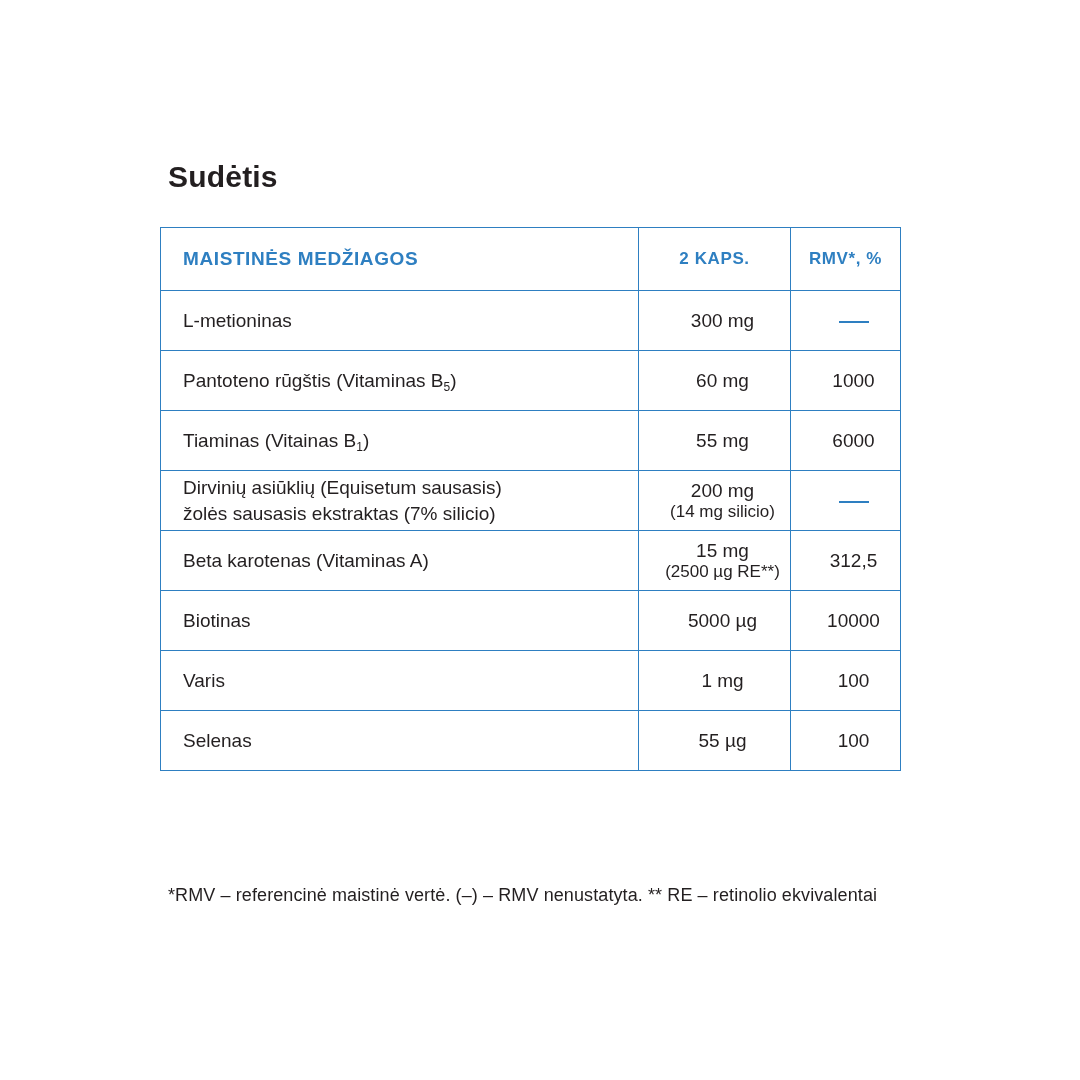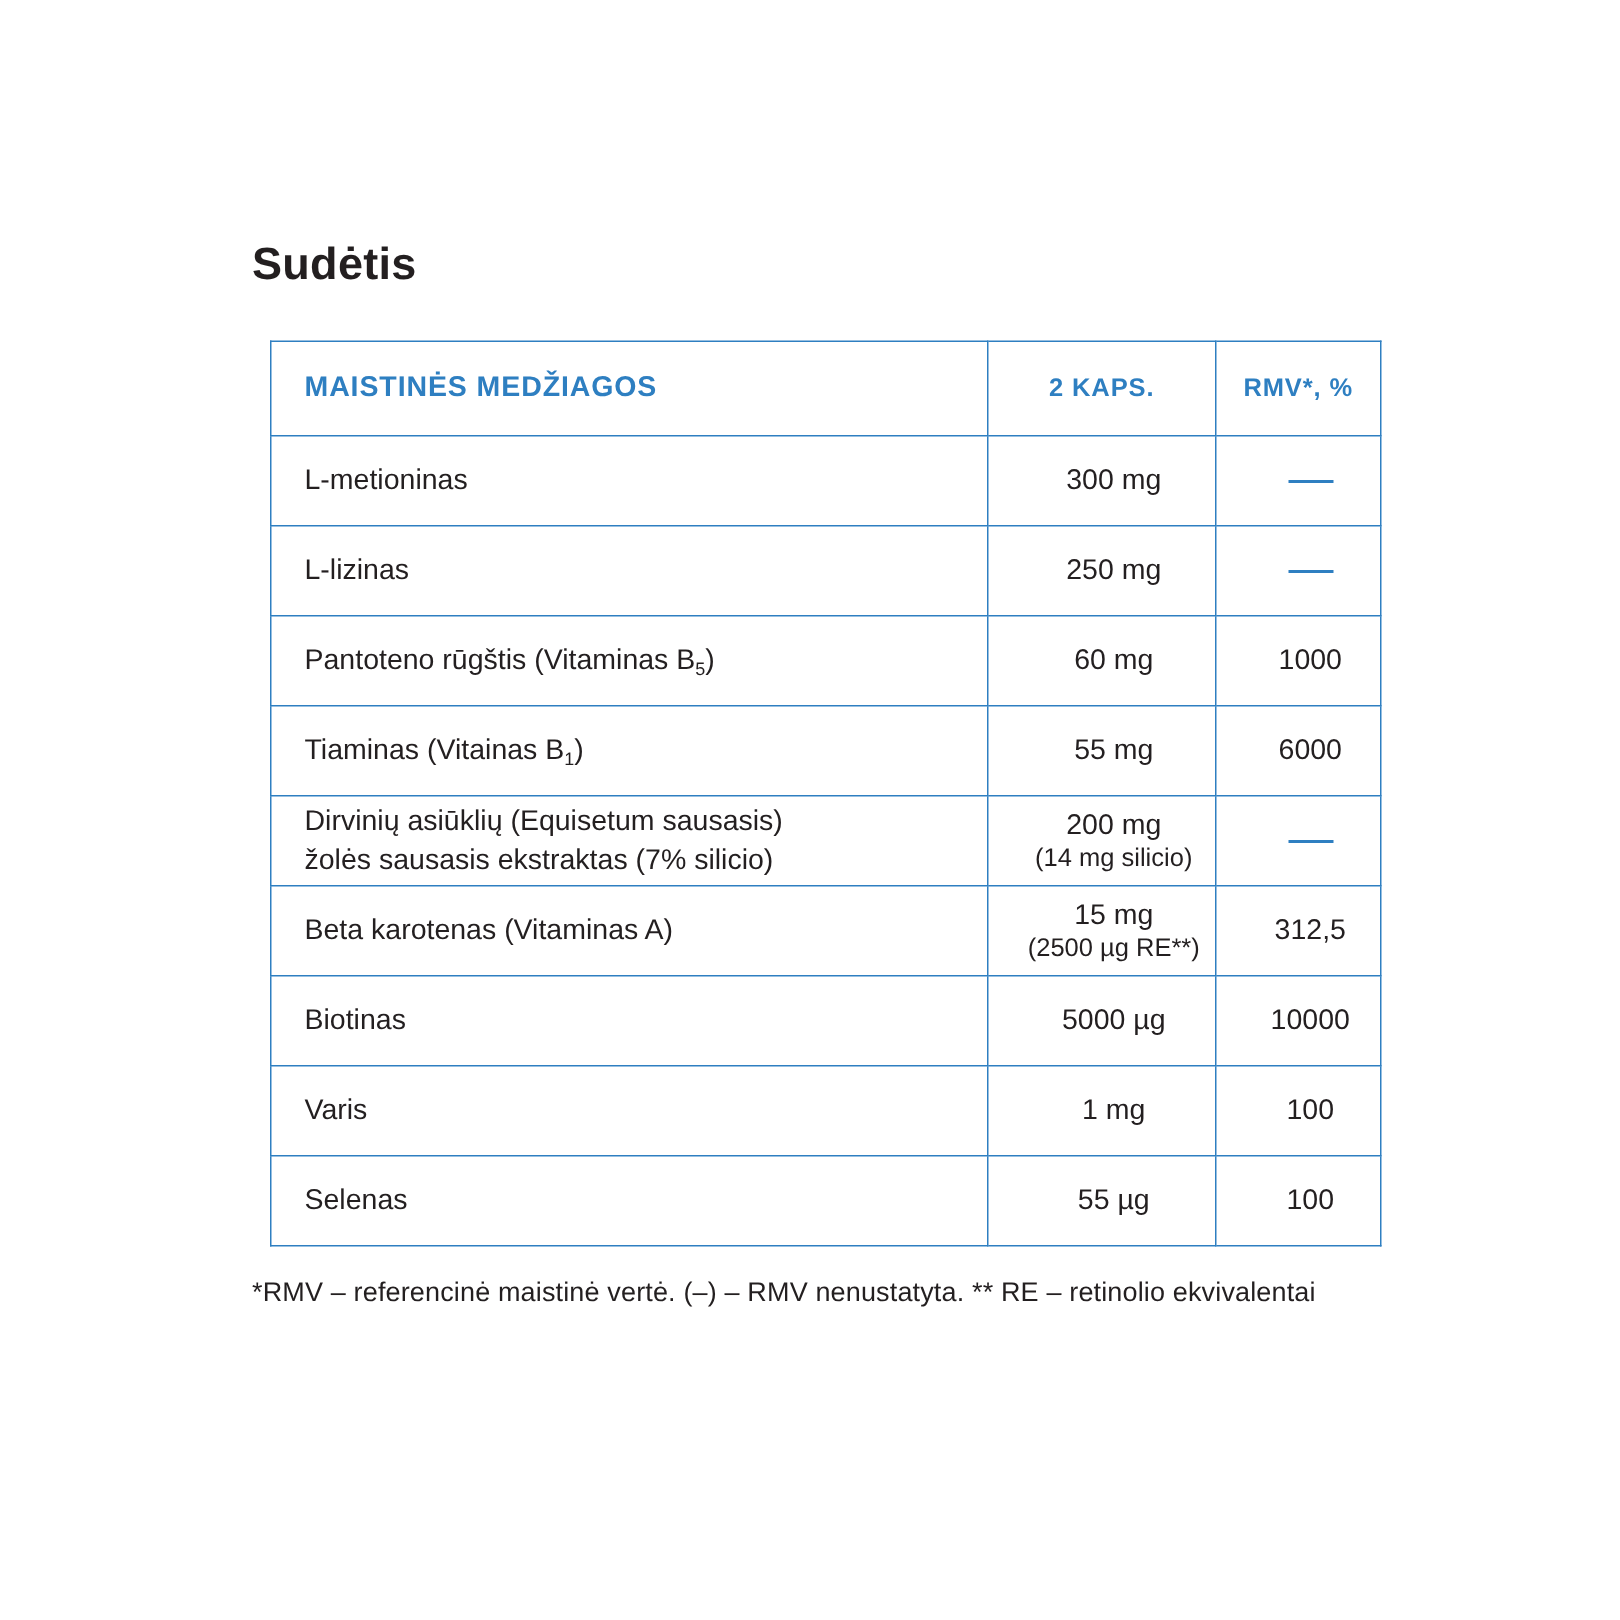--- a/index.html
+++ b/index.html
@@ -24,21 +24,21 @@
     position: absolute;
     left: 168px;
     top: 160px;
     font-size: 30px;
     font-weight: bold;
     letter-spacing: 0.2px;
     color: #231f20;
   }
   .table-wrap {
     position: absolute;
-    left: 180px;
+    left: 160px;
     top: 227px;
     width: 740px;
   }
   table.nutrition {
     border-collapse: collapse;
     width: 740px;
     table-layout: fixed;
   }
   table.nutrition td, table.nutrition th {
     border: 1.5px solid #2e7fc1;
@@ -98,21 +98,21 @@
   }
   sub.ital {
     font-size: 12px;
     vertical-align: baseline;
     position: relative;
     top: 4px;
   }
   .footnote {
     position: absolute;
     left: 168px;
-    top: 851px;
+    top: 885px;
     font-size: 18px;
     color: #231f20;
     letter-spacing: 0.1px;
   }
 </style>
 </head>
 <body>
 
 <div class="page">
 
@@ -129,25 +129,20 @@
         <tr>
           <th class="h-name">MAISTINĖS MEDŽIAGOS</th>
           <th class="h-dose">2 KAPS.</th>
           <th class="h-rmv">RMV*, %</th>
         </tr>
       </thead>
       <tbody>
           <tr>
             <td class="name"><span>L-metioninas</span></td>
             <td class="dose"><span>300 mg</span></td>
-            <td class="rmv"><span class="dash"></span></td>
-          </tr>
-          <tr>
-            <td class="name"><span>L-lizinas</span></td>
-            <td class="dose"><span>250 mg</span></td>
             <td class="rmv"><span class="dash"></span></td>
           </tr>
           <tr>
             <td class="name"><span>Pantoteno rūgštis (Vitaminas B<sub class="ital">5</sub>)</span></td>
             <td class="dose"><span>60 mg</span></td>
             <td class="rmv"><span>1000</span></td>
           </tr>
           <tr>
             <td class="name"><span>Tiaminas (Vitainas B<sub class="ital">1</sub>)</span></td>
             <td class="dose"><span>55 mg</span></td>

